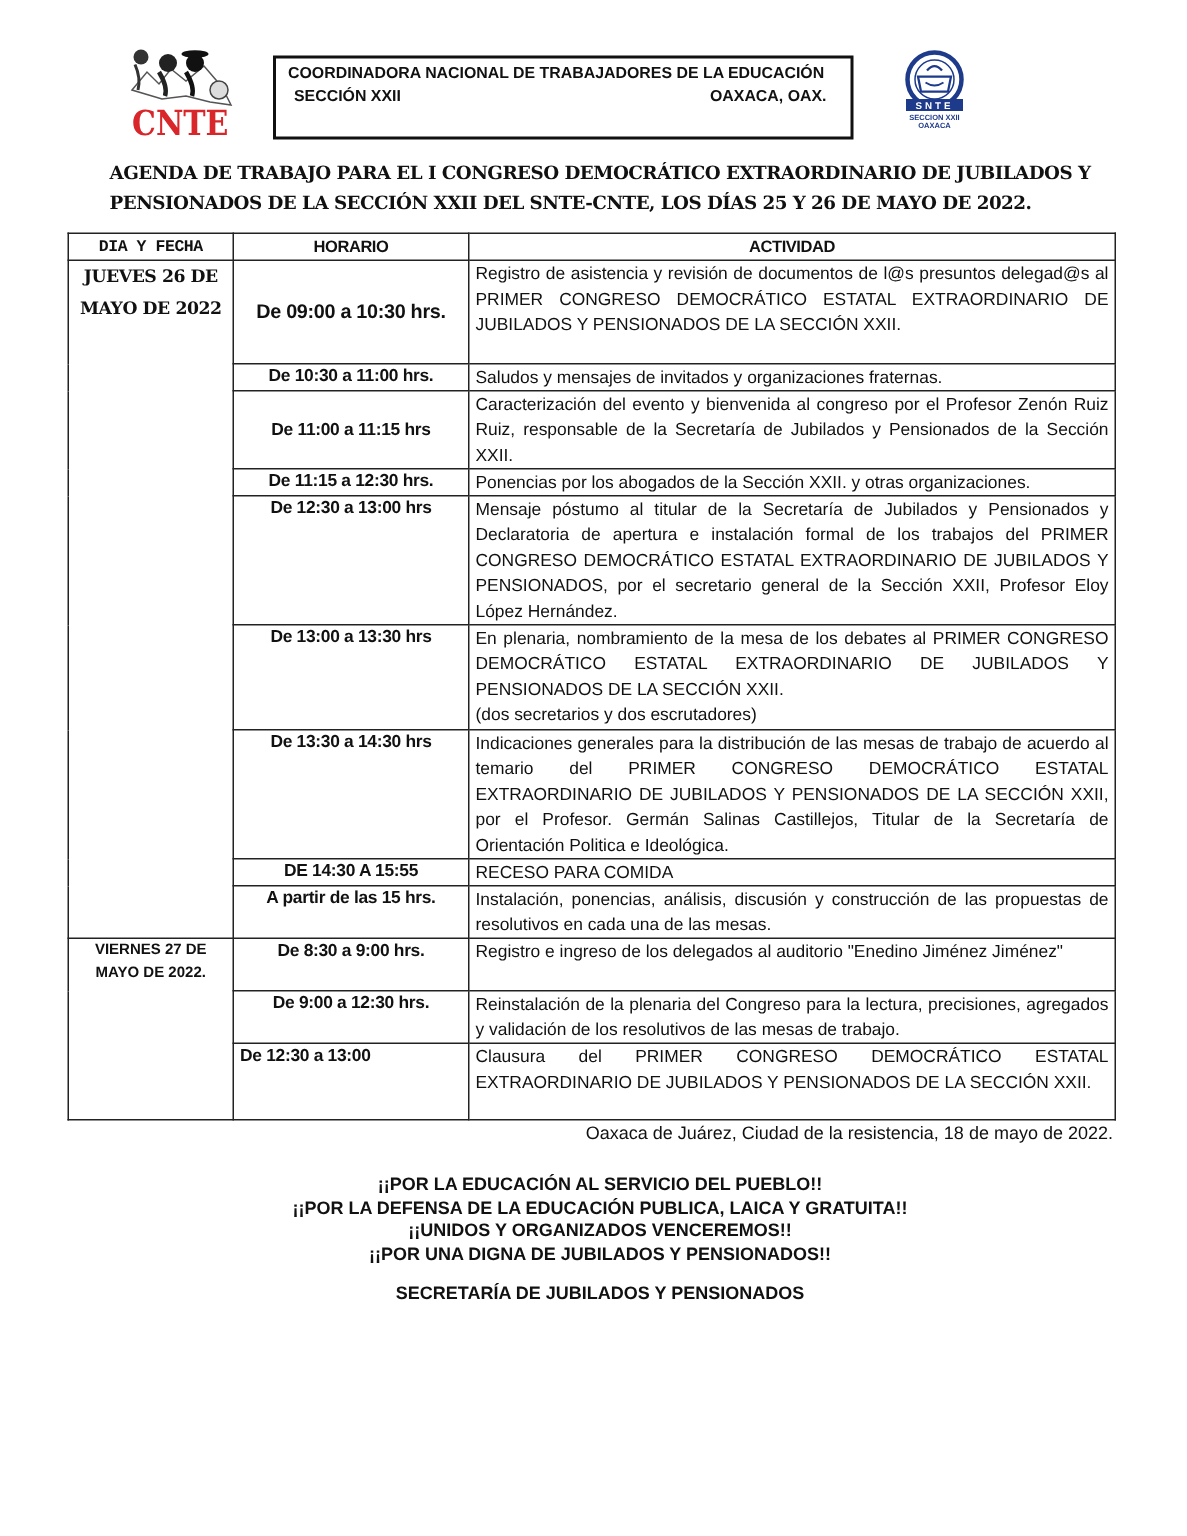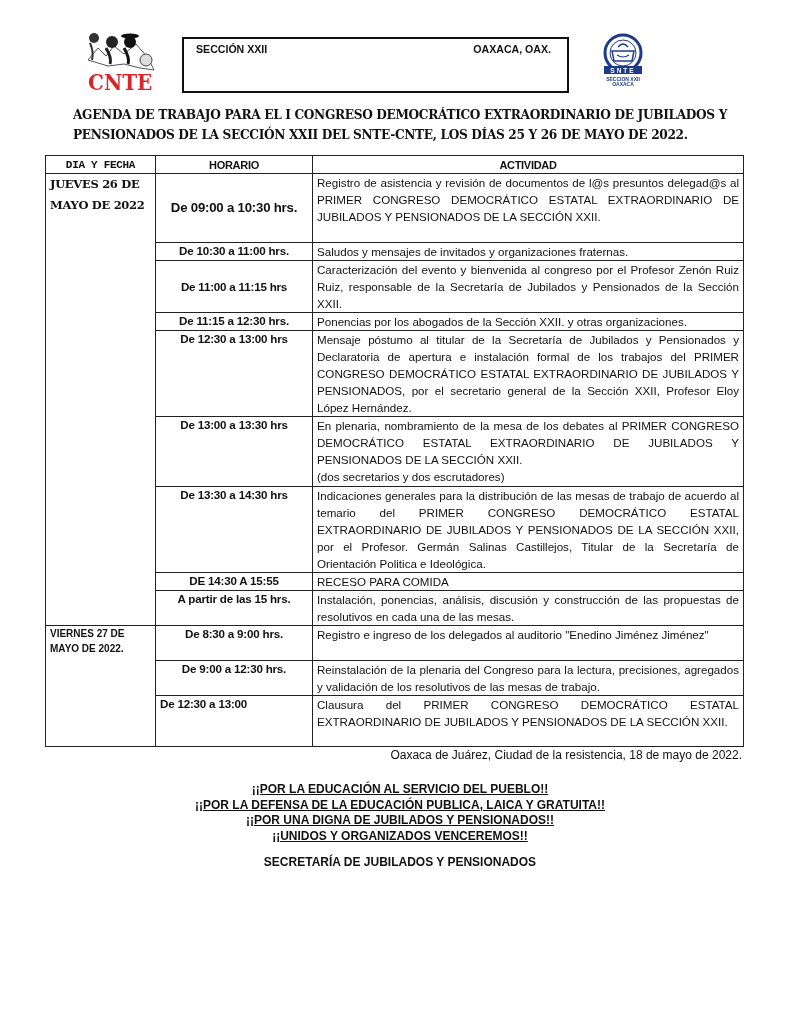--- a/index.html
+++ b/index.html
@@ -20,31 +20,31 @@
   .doc-title { position: absolute; left: 73px; top: 105px; width: 680px; font-family: "DejaVu Serif", serif; font-weight: bold; font-size: 12.2px; line-height: 20px; letter-spacing: -0.35px; }
 
   
   table.agenda { position: absolute; left: 45px; top: 155px; width: 698px; border-collapse: collapse; table-layout: fixed; font-family: "Liberation Sans", sans-serif; font-size: 11.4px; }
   table.agenda col.c1 { width: 110px; }
   table.agenda col.c2 { width: 157px; }
   table.agenda col.c3 { width: 431px; }
   table.agenda th, table.agenda td { border: 1.4px solid #222; padding: 0 4px; vertical-align: top; }
   table.agenda th { font-weight: bold; font-size: 11px; height: 17px; text-align: center; vertical-align: middle; letter-spacing: -0.3px; }
   table.agenda th.h1 { font-family: Liberation Mono, monospace; }
-  td.day { vertical-align: middle; font-weight: bold; font-size: 12px; line-height: 21px; margin-left: 20px; }
+  td.day { text-align: center; vertical-align: middle; font-weight: bold; font-size: 12px; line-height: 21px; margin-left: 20px; }
   td.day.d1 { font-family: "DejaVu Serif", serif; font-size: 11.5px; line-height: 21px; letter-spacing: -0.3px; }
   td.day.d2 { font-size: 10px; line-height: 15px; padding-bottom: 14px; }
   td.time { text-align: center; font-weight: bold; font-size: 11.6px; line-height: 16px; padding-top: 1px; letter-spacing: -0.2px; margin-left: 48px; }
   td.time.big { font-size: 13.2px; vertical-align: middle; }
   td.time.left { text-align: left; }
   td.act { text-align: justify; text-align-last: left; font-size: 11.6px; line-height: 17px; padding: 0 4px 0 5px; }
 
   
   .date-line { position: absolute; left: 332px; top: 748px; width: 410px; text-align: right; font-size: 12px; }
-  .slogans { position: absolute; left: 100px; top: 782px; width: 600px; text-align: center; font-weight: bold; font-size: 12px; line-height: 15.5px; text-decoration: underline; }
+  .slogans { position: absolute; left: 100px; top: 782px; width: 600px; text-align: center; font-weight: bold; font-size: 12px; line-height: 15.5px; }
   .secretaria { position: absolute; left: 100px; top: 855px; width: 600px; text-align: center; font-weight: bold; font-size: 12px; }
 </style>
 </head>
 <body>
 
 <div class="logo-cnte">
   <svg class="figures" viewBox="0 0 72 42">
     <path d="M4 30 L14 18 L22 26 L30 16 L40 24 L52 14 L64 28 L70 40 L56 38 L40 34 L24 36 Z" fill="none" stroke="#555" stroke-width="1"></path>
     <circle cx="10" cy="8" r="5" fill="#333"></circle>
     <path d="M6 13 Q10 22 8 30" stroke="#333" stroke-width="2" fill="none"></path>
@@ -52,20 +52,21 @@
     <path d="M22 18 Q28 28 26 34" stroke="#222" stroke-width="3" fill="none"></path>
     <circle cx="46" cy="12" r="6" fill="#111"></circle>
     <ellipse cx="46" cy="6" rx="9" ry="2.5" fill="#111"></ellipse>
     <path d="M40 18 Q46 28 44 34" stroke="#111" stroke-width="3" fill="none"></path>
     <circle cx="62" cy="30" r="6" fill="#ddd" stroke="#444" stroke-width="1"></circle>
   </svg>
   <div class="word">CNTE</div>
 </div>
 
 <div class="header-box">
+  <div class="l2">COORDINADORA NACIONAL DE TRABAJADORES DE LA EDUCACIÓN</div>
   <div class="l3">
     <span>SECCIÓN XXII</span>
     <span>OAXACA, OAX.</span>
   </div>
 </div>
 
 <div class="logo-snte">
   <svg width="50" height="44" viewBox="0 0 50 44">
     <circle cx="25" cy="20" r="18" fill="#fff" stroke="#1e3a8a" stroke-width="3"></circle>
     <circle cx="25" cy="20" r="13" fill="#fff" stroke="#1e3a8a" stroke-width="1"></circle>
@@ -153,17 +154,17 @@
       <td class="act">Clausura del PRIMER CONGRESO DEMOCRÁTICO ESTATAL EXTRAORDINARIO DE JUBILADOS Y PENSIONADOS DE LA SECCIÓN XXII.</td>
     </tr>
   </tbody>
 </table>
 
 <div class="date-line">Oaxaca de Juárez, Ciudad de la resistencia, 18 de mayo de 2022.</div>
 
 <div class="slogans">
   <div>¡¡POR LA EDUCACIÓN AL SERVICIO DEL PUEBLO!!</div>
   <div>¡¡POR LA DEFENSA DE LA EDUCACIÓN PUBLICA, LAICA Y GRATUITA!!</div>
+  <div>¡¡UNIDOS Y ORGANIZADOS VENCEREMOS!!</div>
   <div>¡¡POR UNA DIGNA DE JUBILADOS Y PENSIONADOS!!</div>
-  <div>¡¡UNIDOS Y ORGANIZADOS VENCEREMOS!!</div>
 </div>
 
 <div class="secretaria">SECRETARÍA DE JUBILADOS Y PENSIONADOS</div>
 
 </body></html>

